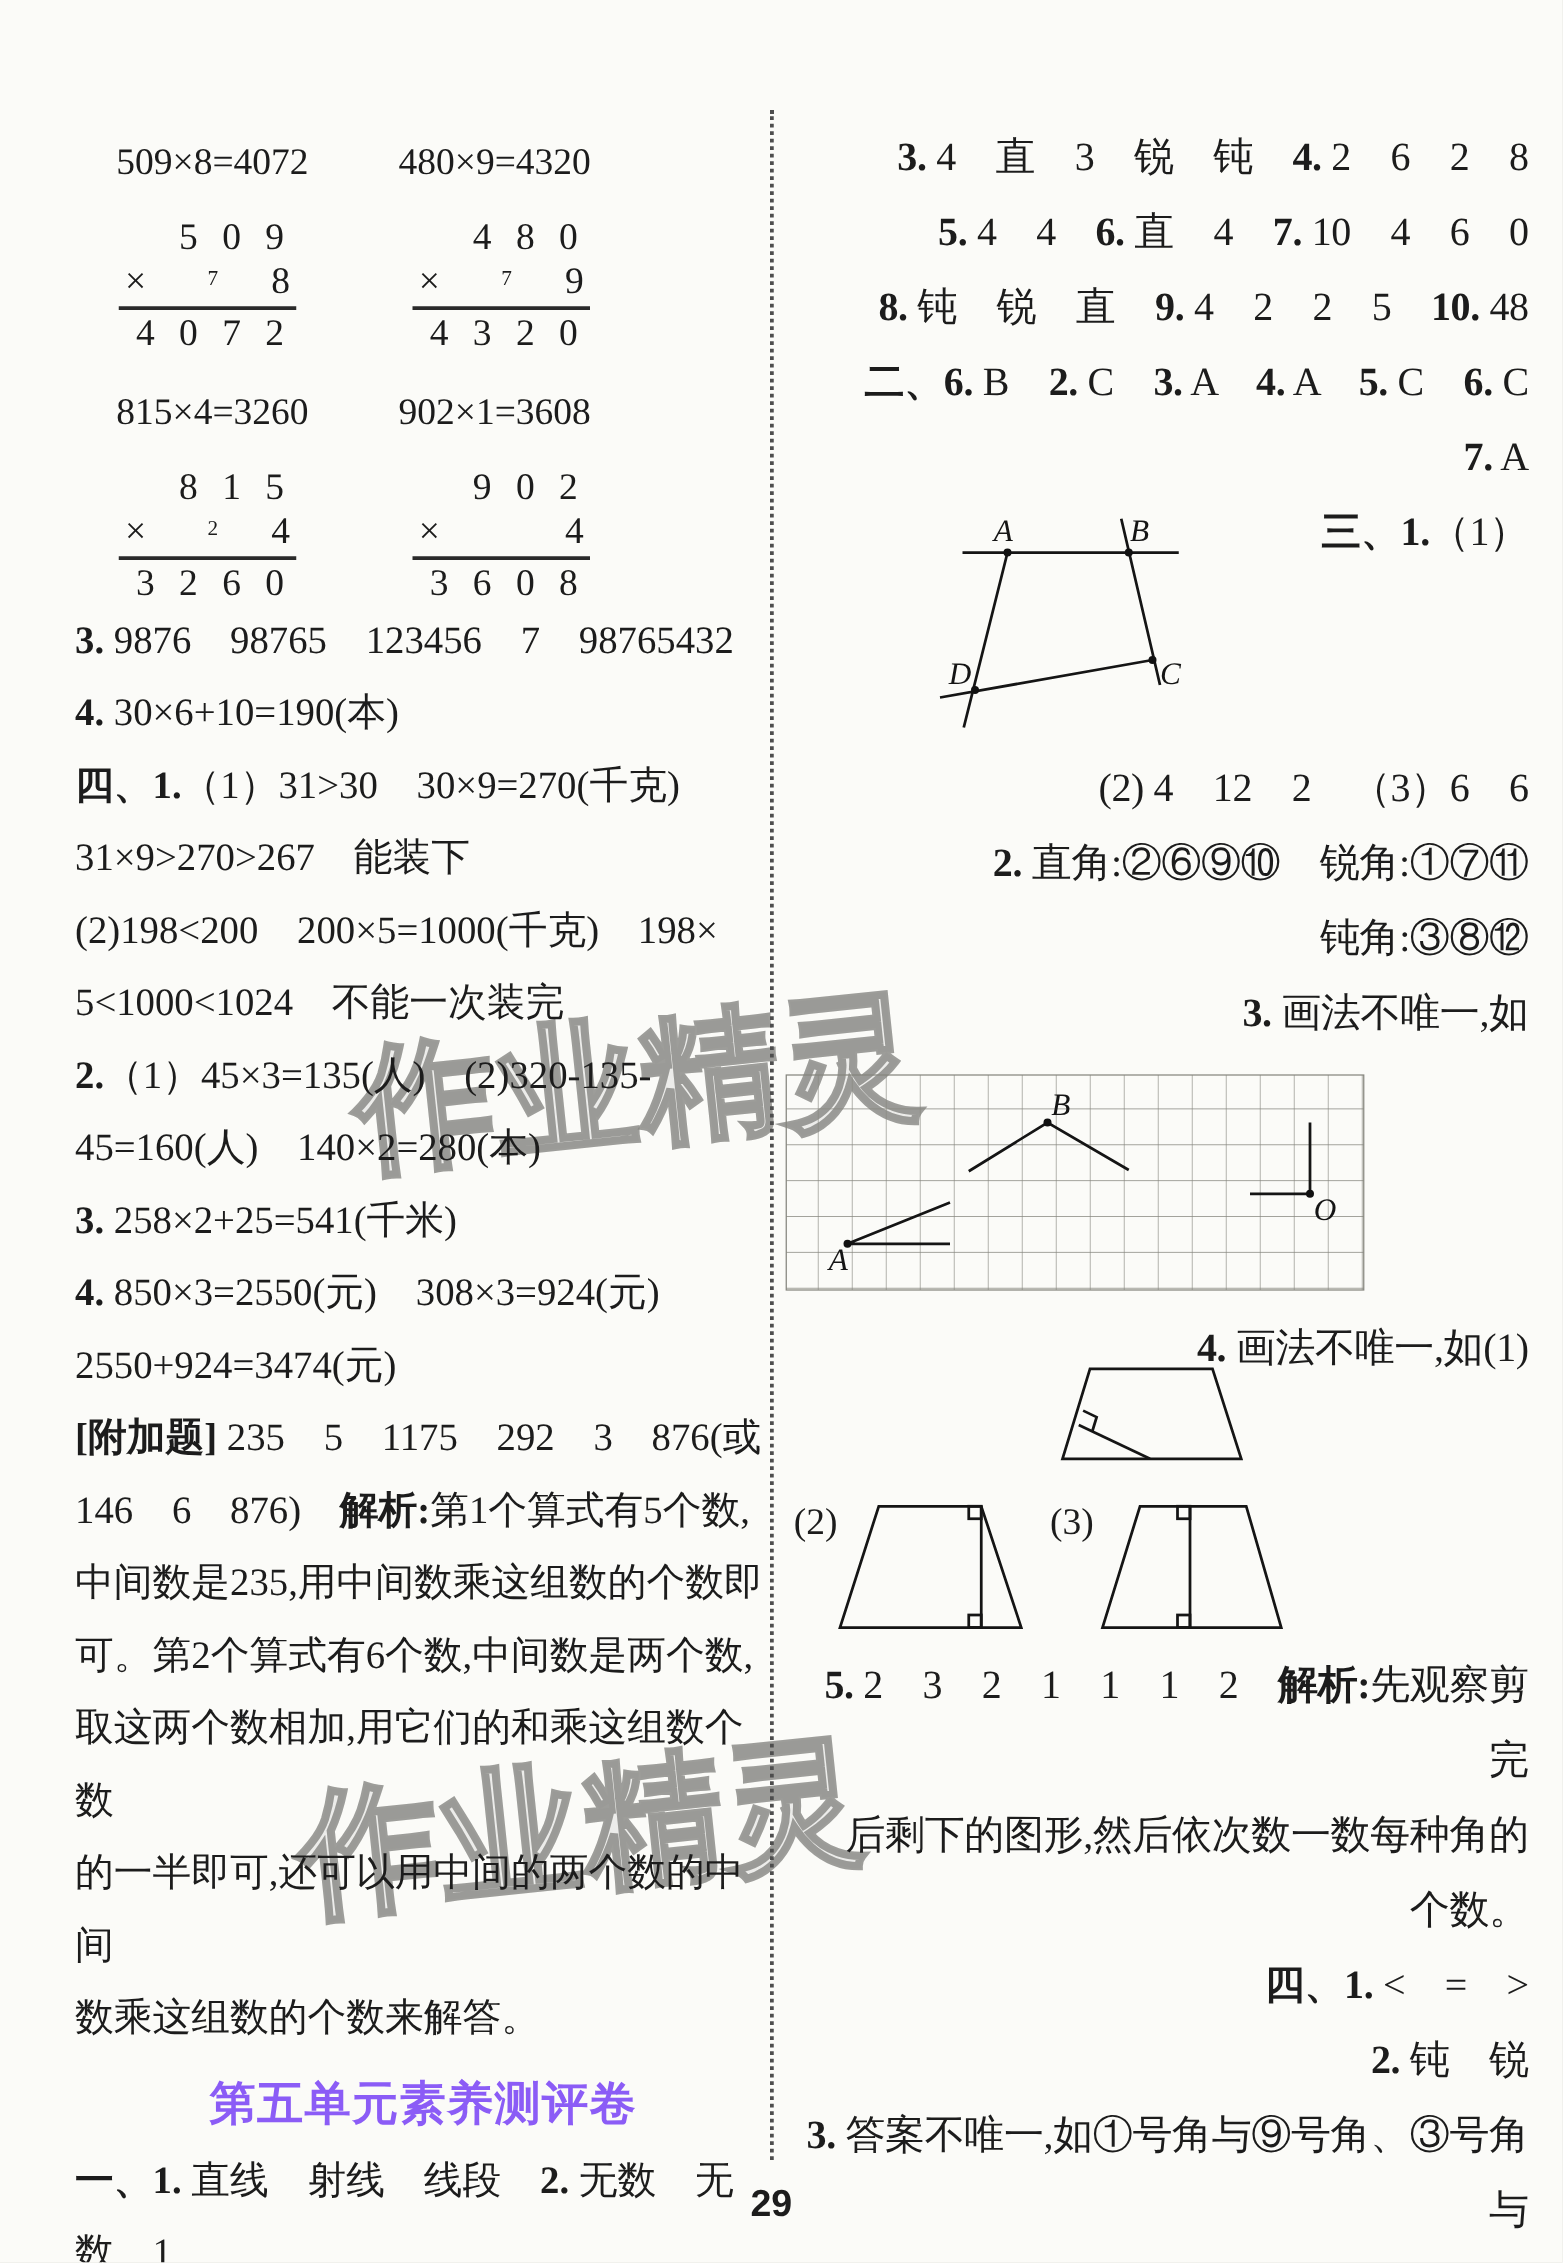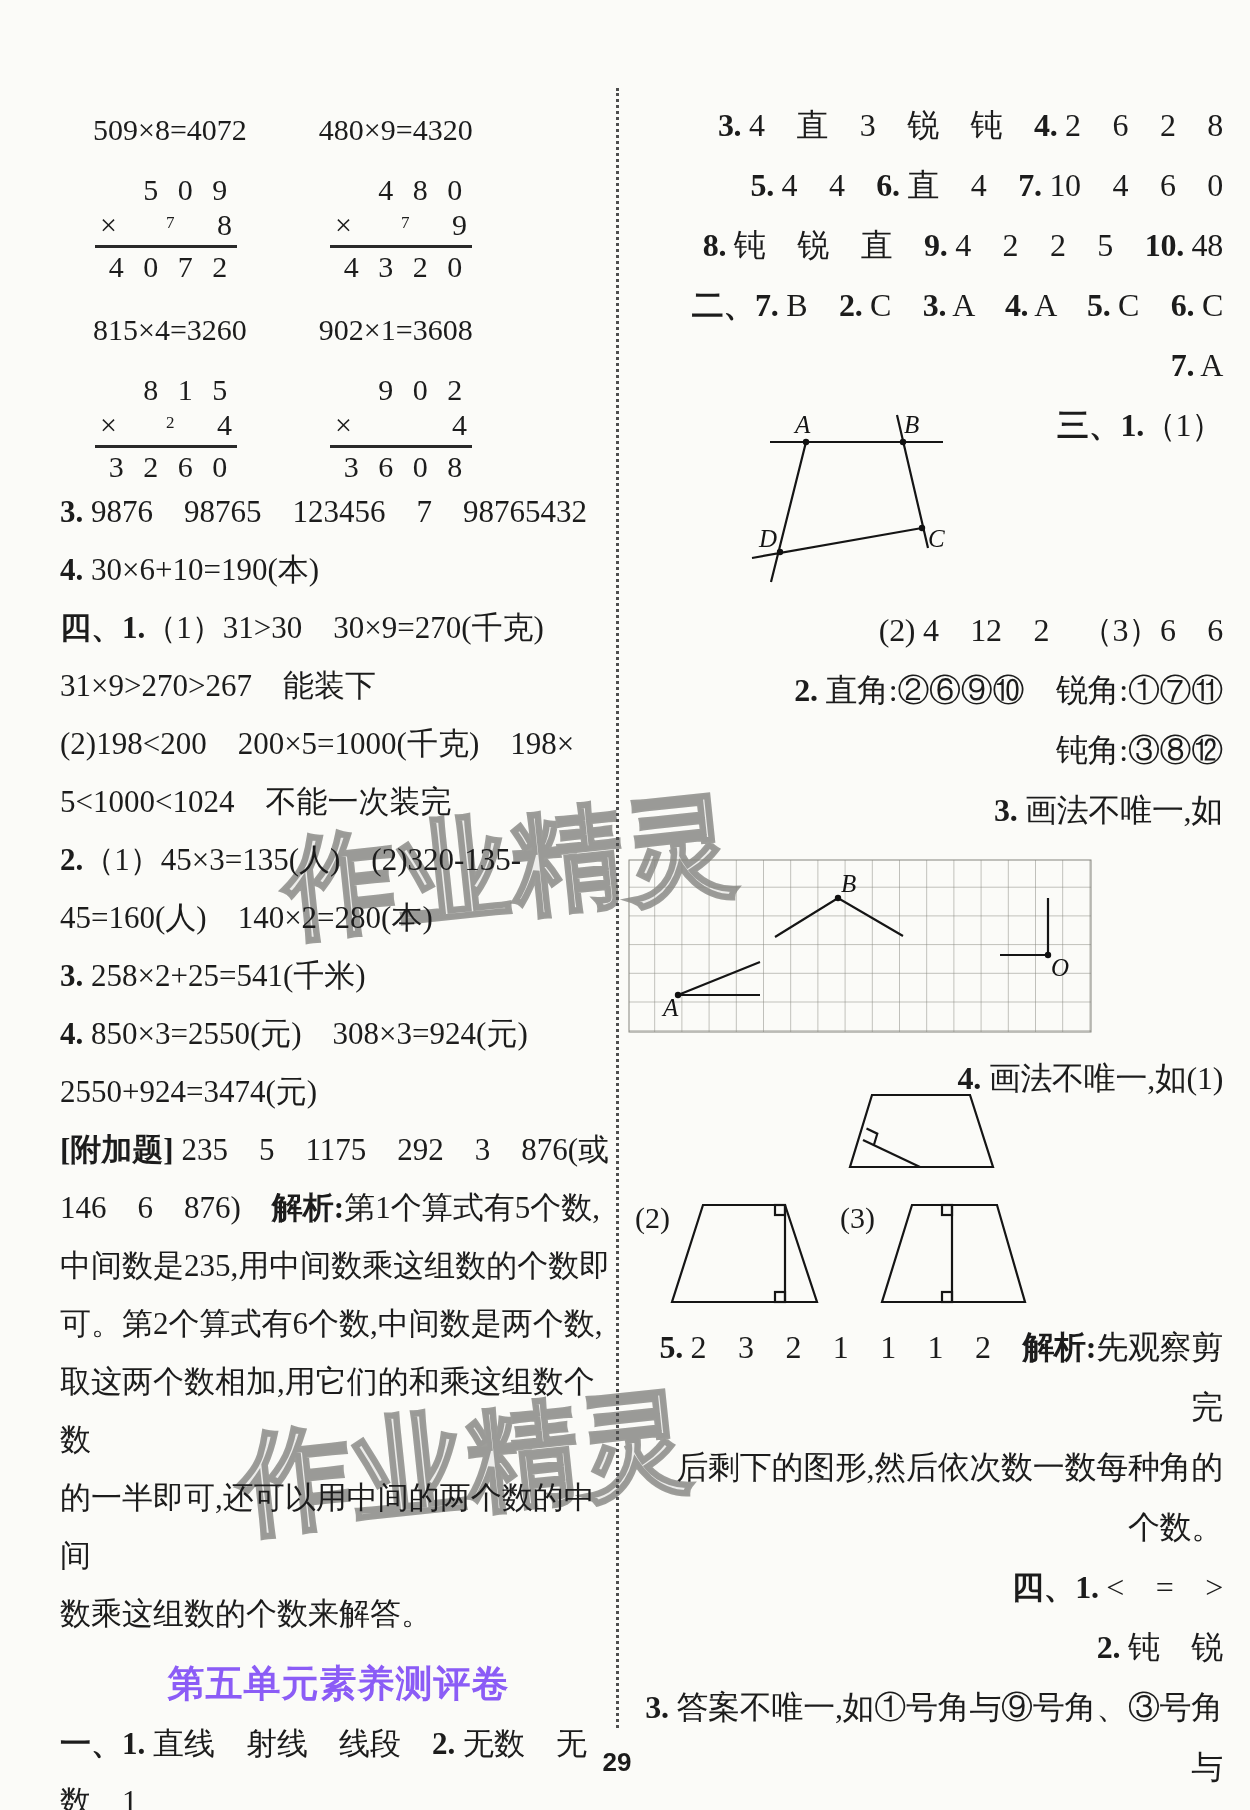--- a/index.html
+++ b/index.html
@@ -23,21 +23,21 @@
   .vrow{display:flex;padding-left:4px;height:33px;line-height:33px;font-size:30px;}
   .cell{width:35px;text-align:center;}
   .oprow{position:relative;height:37px;font-size:30px;line-height:37px;}
   .x{position:absolute;left:5px;bottom:0;}
   .carry{position:absolute;left:71px;bottom:2px;font-size:17px;}
   .vmult{position:absolute;left:112px;bottom:0;width:35px;text-align:center;}
   .vrule{border-top:3px solid #2a2a2a;margin-top:2px;}
   .prod{margin-top:2px;}
   .title{font-size:37px;font-weight:bold;text-align:center;margin-top:10px;height:62px;line-height:62px;letter-spacing:1px;color:#8b5cf6;}
   .pagenum{position:absolute;left:577px;top:1747px;width:80px;text-align:center;
-           font-size:26px;font-weight:bold;font-family:"Liberation Sans",sans-serif;}
+           font-size:30px;font-weight:bold;font-family:"Liberation Sans",sans-serif;}
   .watermark{position:absolute;font-family:"DejaVu Sans",sans-serif;font-weight:900;font-size:112px;
              letter-spacing:2px;color:rgba(150,150,148,0.14);-webkit-text-stroke:3px rgba(134,134,130,0.8);
              transform:rotate(-6deg);white-space:nowrap;pointer-events:none;}
   .wm1{left:283px;top:791px;}
   .wm2{left:238px;top:1387px;}
   .fig{position:absolute;}
   #fig-quad{left:100px;top:315px;}
   #fig-grid{left:-18px;top:763px;}
   #fig-trap1{left:195px;top:995px;}
   #fig-trap2{left:15px;top:1105px;}
@@ -176,21 +176,21 @@
     <div class="lines" id="left-lines-b">
         <div class="line"><span class="b">一、1.</span><span> 直线　射线　线段　</span><span class="b">2.</span><span> 无数　无数　1</span></div>
       </div>
   </div>
 
   <div class="col right">
     <div class="lines" id="right-lines">
         <div class="line"><span class="b">3.</span><span> 4　直　3　锐　钝　</span><span class="b">4.</span><span> 2　6　2　8</span></div>
         <div class="line"><span class="b">5.</span><span> 4　4　</span><span class="b">6.</span><span> 直　4　</span><span class="b">7.</span><span> 10　4　6　0</span></div>
         <div class="line"><span class="b">8.</span><span> 钝　锐　直　</span><span class="b">9.</span><span> 4　2　2　5　</span><span class="b">10.</span><span> 48</span></div>
-        <div class="line"><span class="b">二、7.</span><span> B　</span><span class="b">2.</span><span> C　</span><span class="b">3.</span><span> A　</span><span class="b">4.</span><span> A　</span><span class="b">5.</span><span> C　</span><span class="b">6.</span><span> C</span></div>
+        <div class="line"><span class="b">二、6.</span><span> B　</span><span class="b">2.</span><span> C　</span><span class="b">3.</span><span> A　</span><span class="b">4.</span><span> A　</span><span class="b">5.</span><span> C　</span><span class="b">6.</span><span> C</span></div>
         <div class="line"><span class="b">7.</span><span> A</span></div>
         <div class="line"><span class="b">三、1.</span><span>（1）</span></div>
         <div style="height: 145px;"></div>
         <div class="line"><span>(2) 4　12　2　（3）6　6</span></div>
         <div class="line"><span class="b">2.</span><span> 直角:②⑥⑨⑩　锐角:①⑦⑪</span></div>
         <div class="line"><span>钝角:③⑧⑫</span></div>
         <div class="line"><span class="b">3.</span><span> 画法不唯一,如</span></div>
         <div style="height: 208px;"></div>
         <div class="line"><span class="b">4.</span><span> 画法不唯一,如(1)</span></div>
         <div style="height: 209px;"></div>

